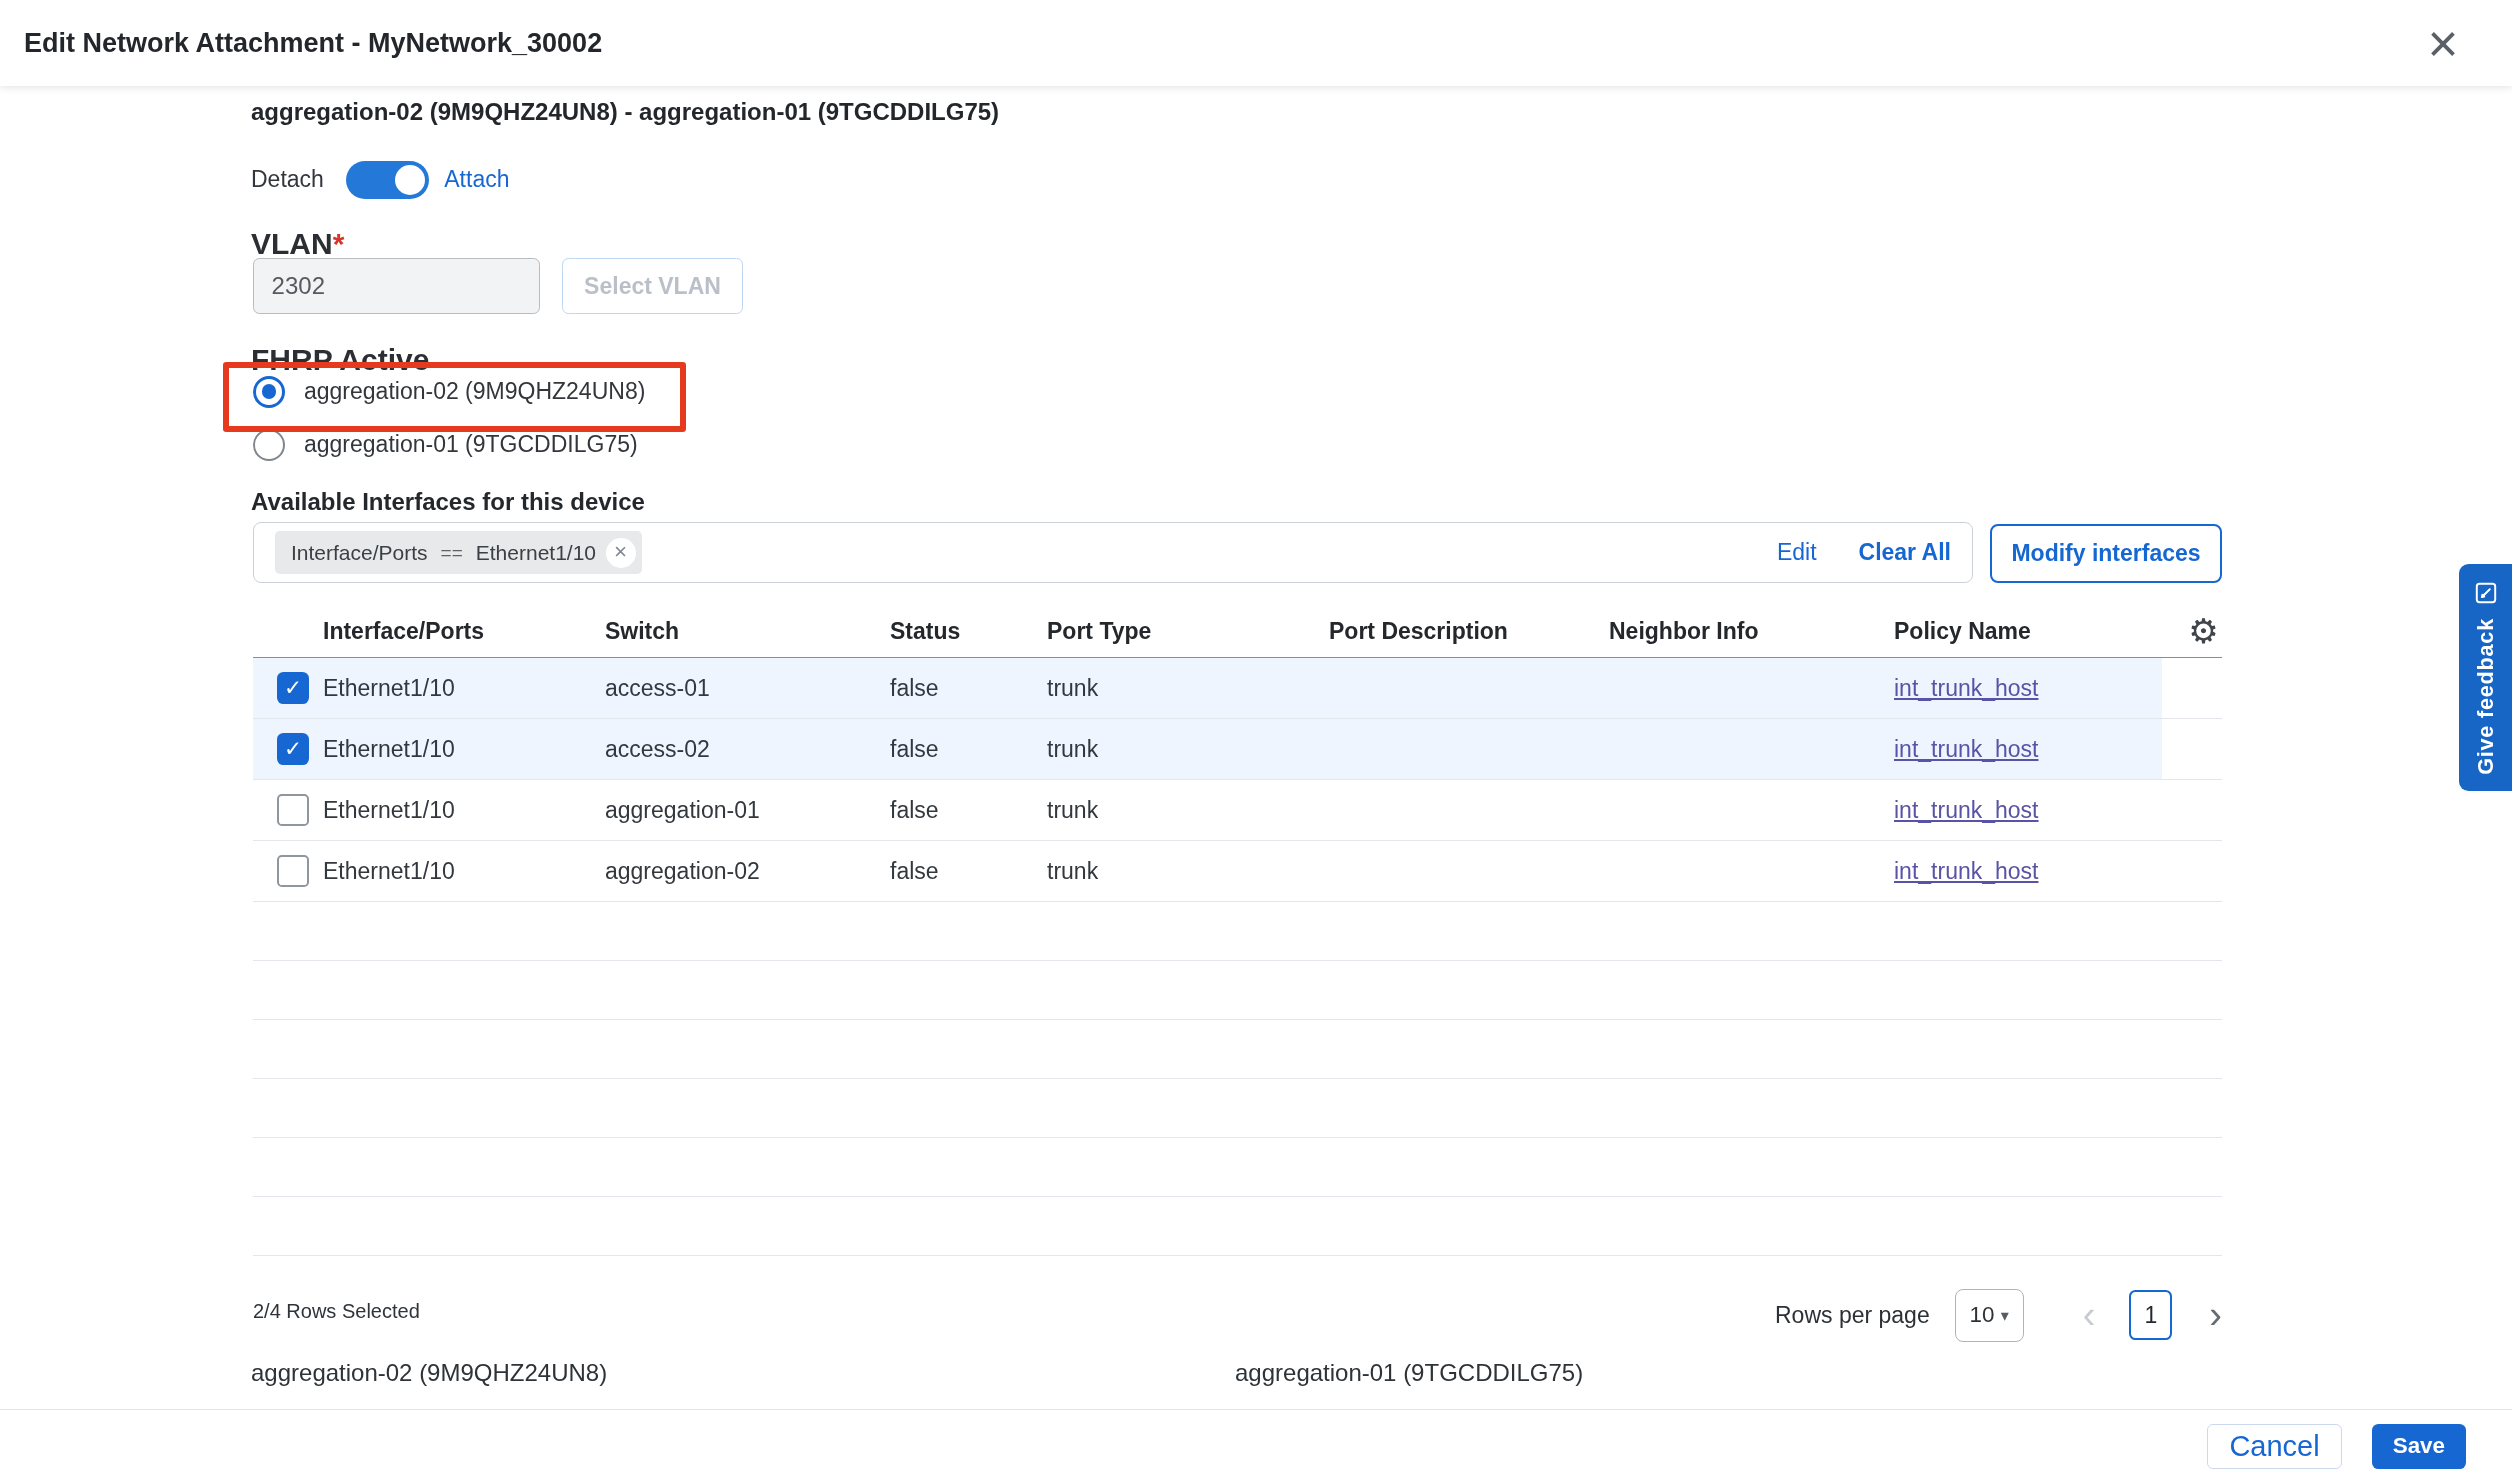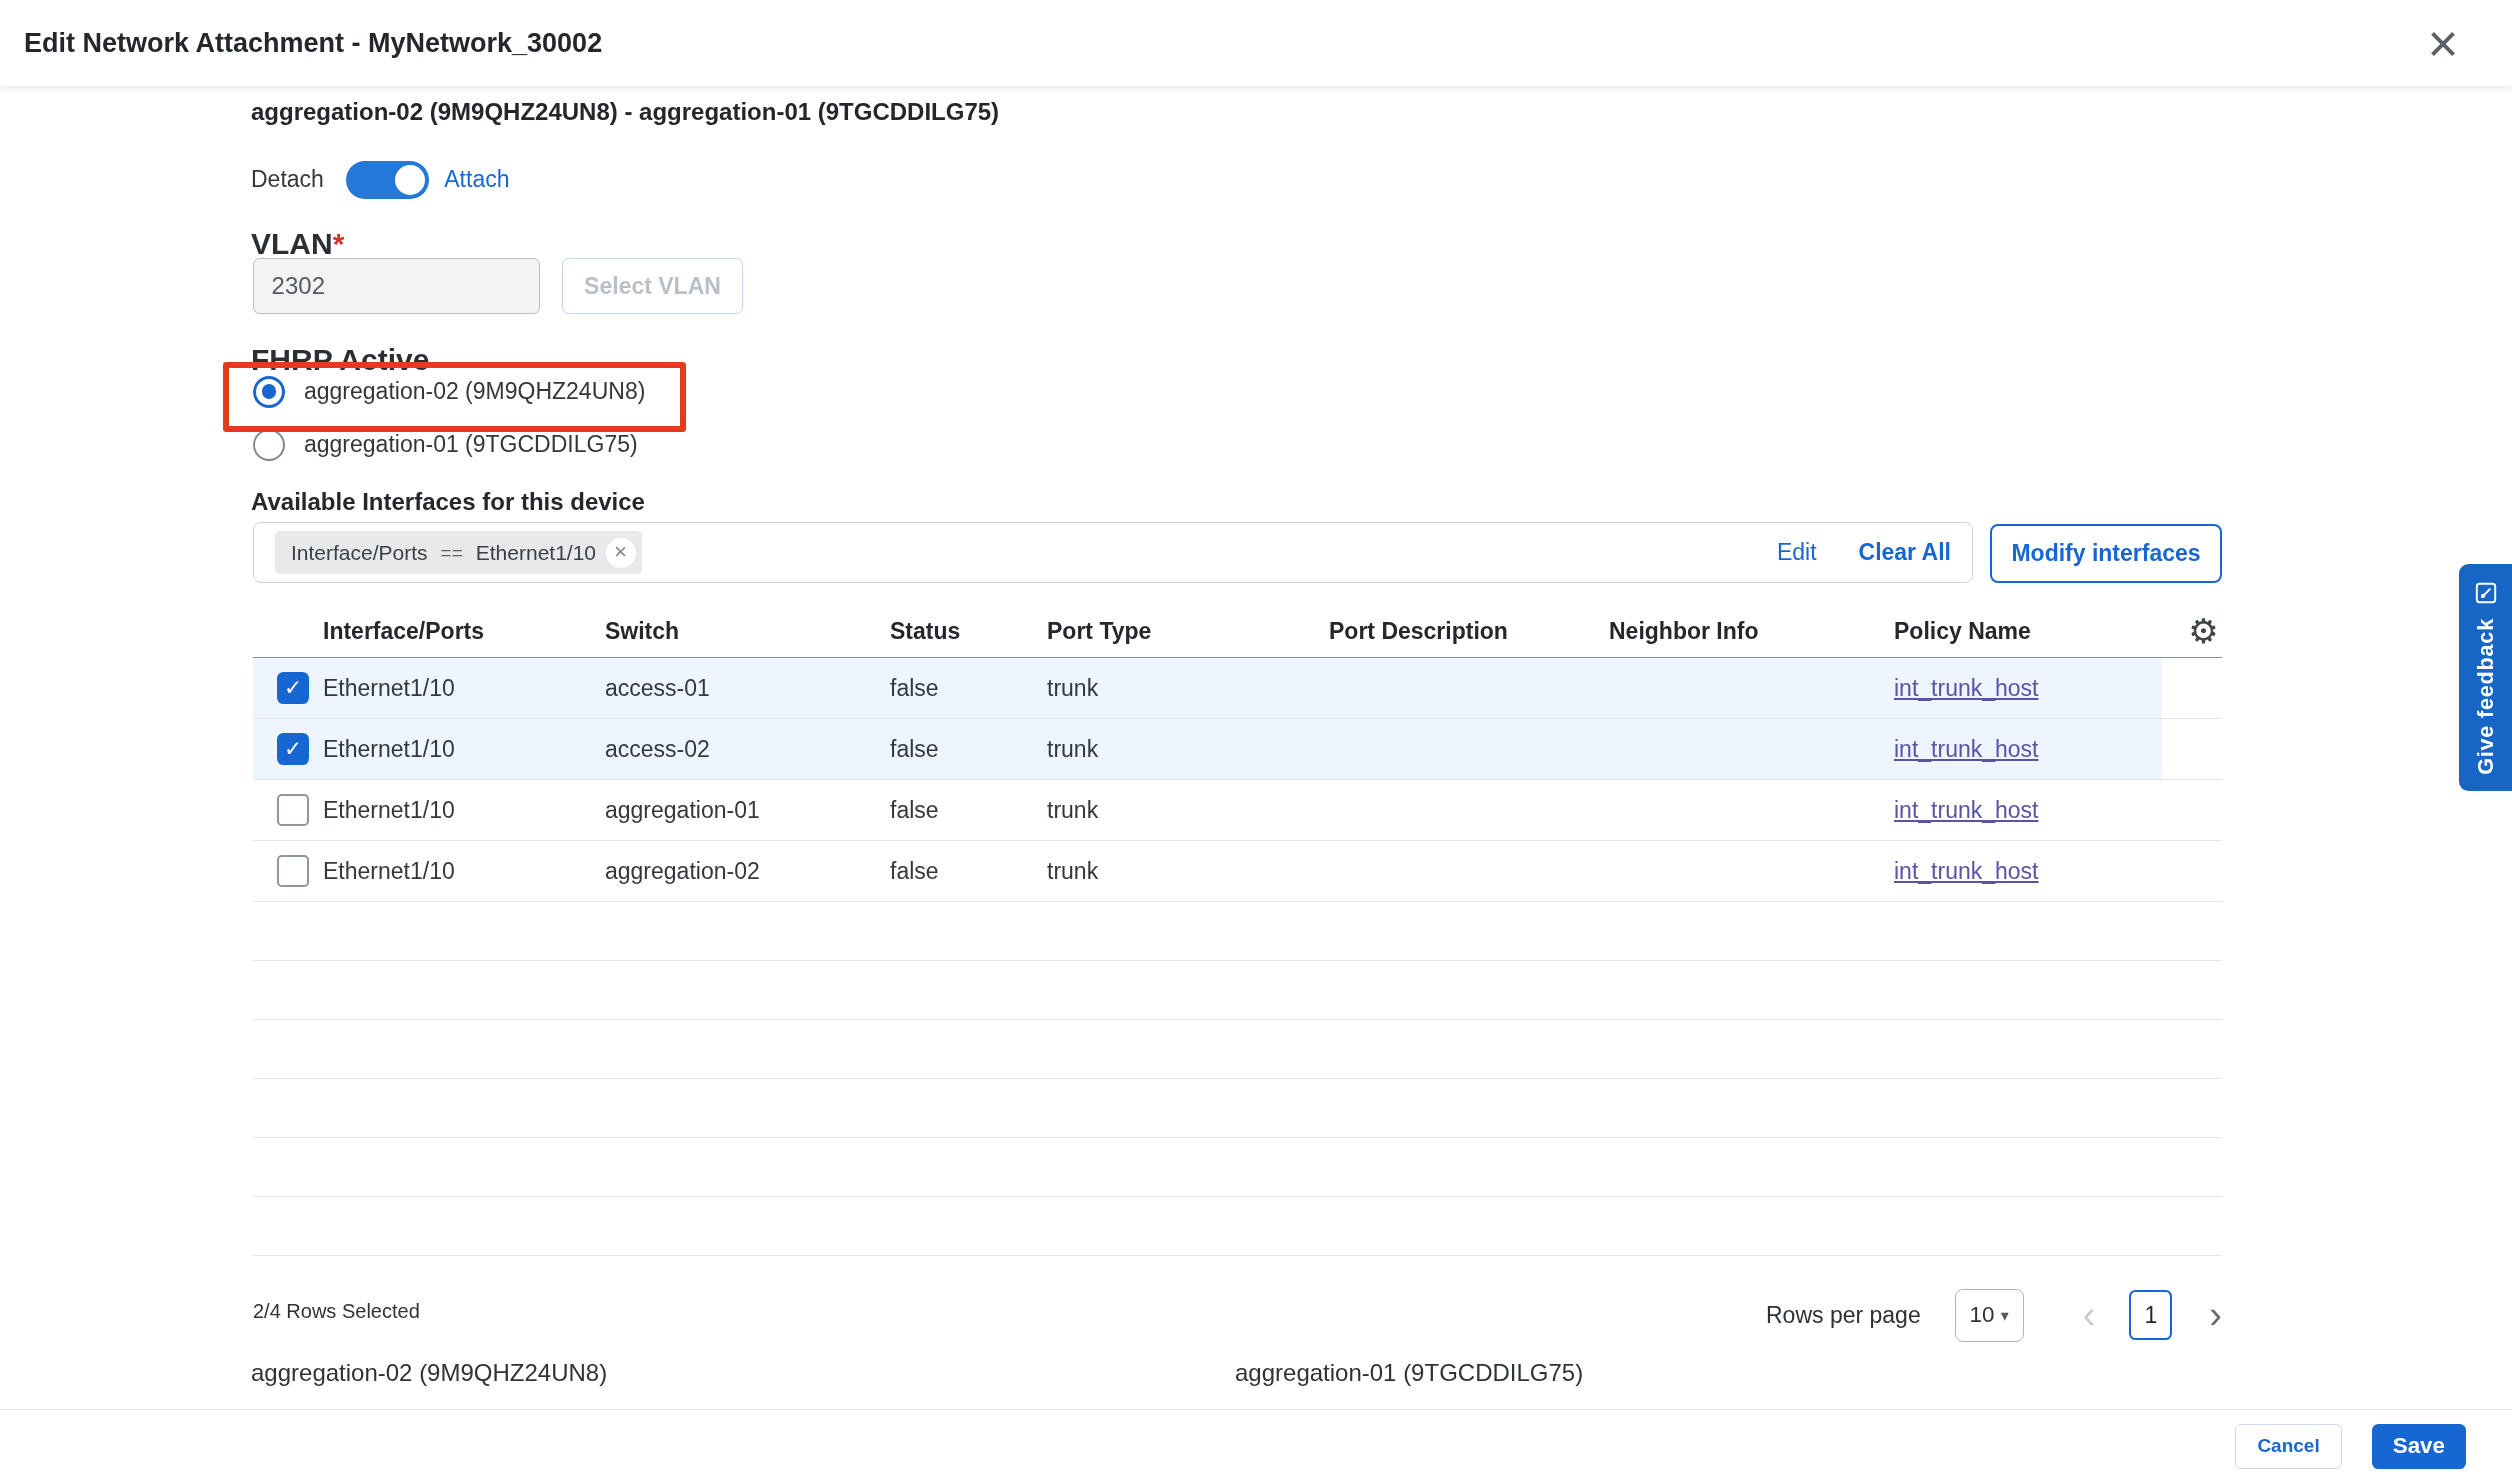--- a/index.html
+++ b/index.html
@@ -66,33 +66,33 @@
   .cbox .mark { display: none; color: #fff; font-size: 21.6px; font-weight: 700; line-height: 1; }
   .cbox.checked { background: #1767d2; border: none; border-radius: 6.4px; }
   .cbox.checked .mark { display: block; }
   .plink { color: #5953a5; text-decoration: underline; cursor: pointer; }
   .empty-row { height: 59px; border-bottom: 0.8px solid #e3e6ea; }
 
   
   .rows-selected { left: 253px; top: 1300px; font-size: 20px; color: #2f3439; }
   .pagination { top: 1286px; right: 290px; height: 58px; display: flex; align-items: center; }
   .rpp-label { font-size: 23px; color: #2c3136; }
-  .rpp-select { margin-left: 34px; width: 69px; height: 53px; border: 1.6px solid #aeb4bb; border-radius: 8px; background: #fff; display: flex; align-items: center; justify-content: center; gap: 6.4px; font-size: 22.4px; color: #2e3338; cursor: pointer; }
+  .rpp-select { margin-left: 25px; width: 69px; height: 53px; border: 1.6px solid #aeb4bb; border-radius: 8px; background: #fff; display: flex; align-items: center; justify-content: center; gap: 6.4px; font-size: 22.4px; color: #2e3338; cursor: pointer; }
   .caret { font-size: 16px; color: #565c62; }
   .pg-prev { margin-left: 59px; font-size: 38px; color: #c8ccd0; line-height: 1; cursor: pointer; }
   .pg-page { margin-left: 34px; width: 43px; height: 50px; border: 2.4px solid #1767d2; border-radius: 6.4px; display: flex; align-items: center; justify-content: center; font-size: 23px; color: #24292e; cursor: pointer; }
   .pg-next { margin-left: 37px; font-size: 38px; color: #666c73; line-height: 1; cursor: pointer; }
 
   
   .device-left { left: 251px; top: 1359px; font-size: 24px; color: #2e3338; }
   .device-right { left: 1235px; top: 1359px; font-size: 24px; color: #2e3338; }
 
   
   .modal-footer { position: absolute; left: 0; bottom: 0; width: 100%; height: 69px; background: #fff; border-top: 0.8px solid #e0e3e7; display: flex; align-items: center; justify-content: flex-end; gap: 30px; padding: 4.8px 46px 0 46px; z-index: 3; }
-  .btn-cancel { height: 45px; padding: 0 21px; border: 1.6px solid #ccd9ec; border-radius: 6px; background: #fff; color: #1767d2; font-size: 19px; font-weight: 700; display: flex; align-items: center; cursor: pointer; }
+  .btn-cancel { height: 45px; padding: 0 21px; border: 1.6px solid #ccd9ec; border-radius: 6px; background: #fff; color: #1767d2; font-size: 29px; font-weight: 400; display: flex; align-items: center; cursor: pointer; }
   .btn-save { height: 45px; padding: 0 21px; border: none; border-radius: 6.4px; background: #1767d2; color: #fff; font-size: 22.4px; font-weight: 700; display: flex; align-items: center; cursor: pointer; }
 
   
   .feedback-tab { position: absolute; right: 0; top: 564px; width: 53px; height: 227px; background: #1766c6; border-radius: 9.6px 0 0 9.6px; display: flex; flex-direction: column; align-items: center; justify-content: center; z-index: 10; cursor: pointer; }
   .feedback-icon { margin-bottom: 11.2px; }
   .vtext { writing-mode: vertical-rl; transform: rotate(180deg); font-size: 21.6px; font-weight: 700; color: #fff; letter-spacing: 0.8px; }
 </style>
 </head>
 <body>
 

